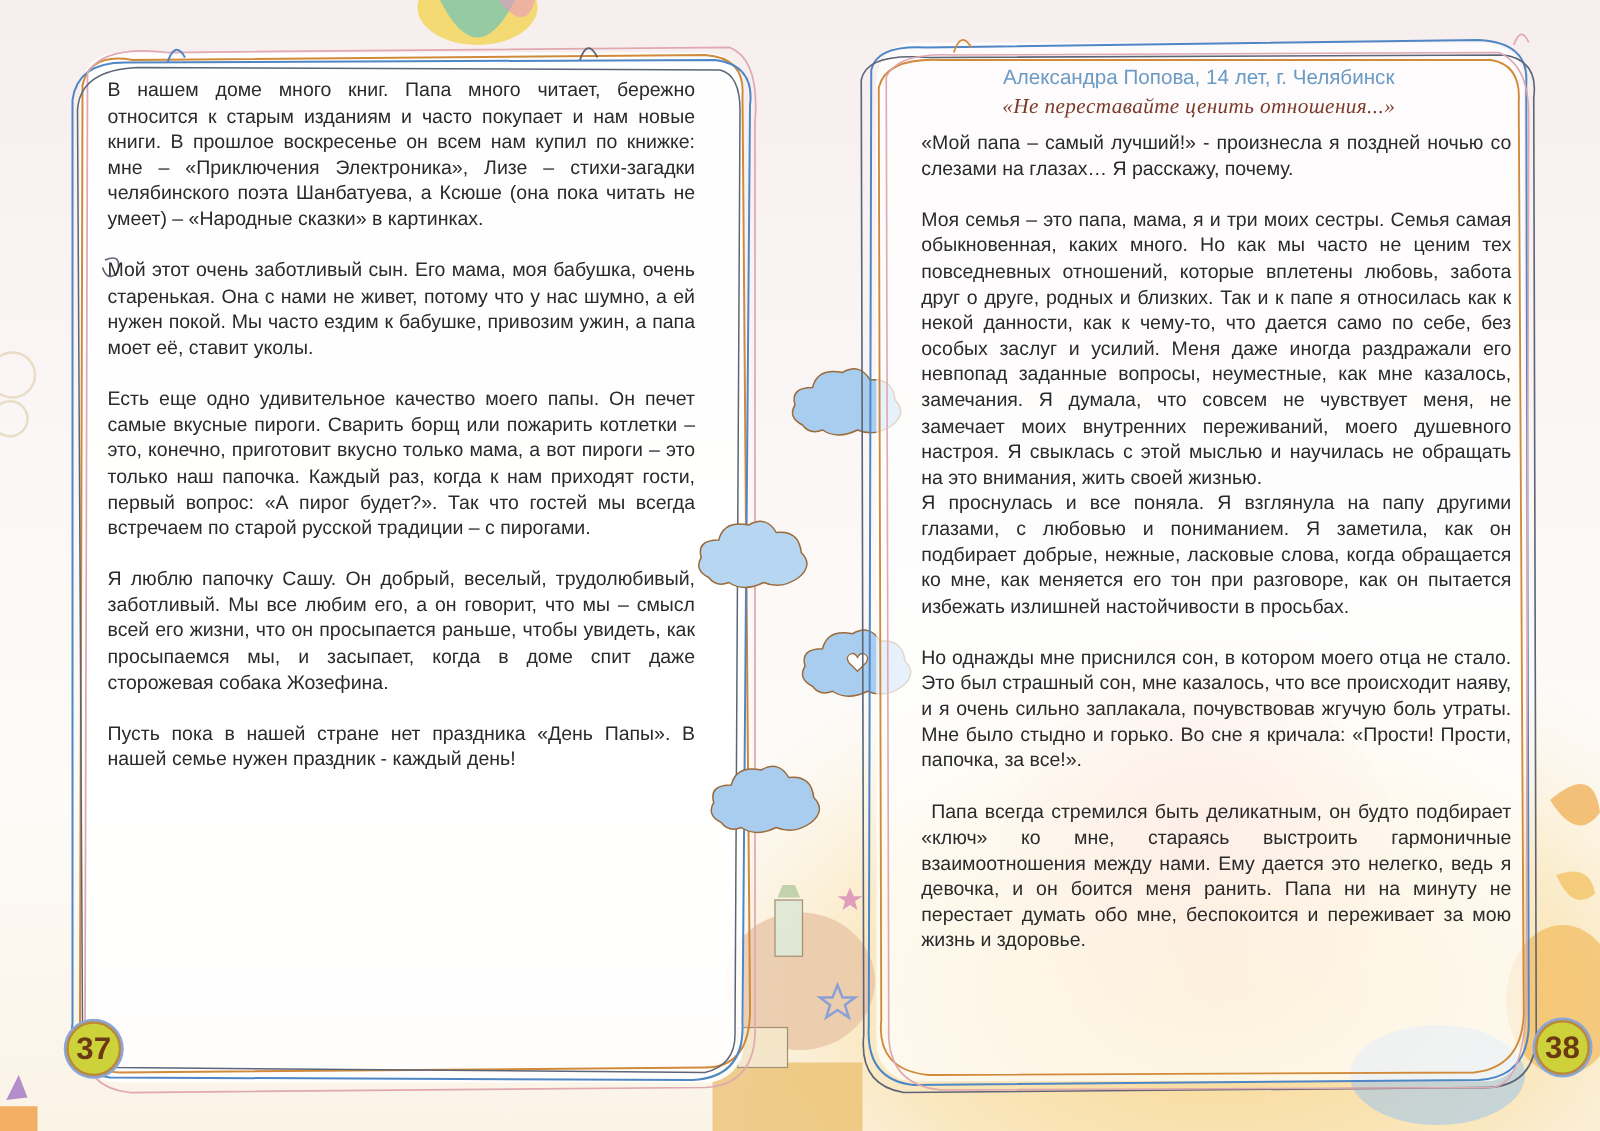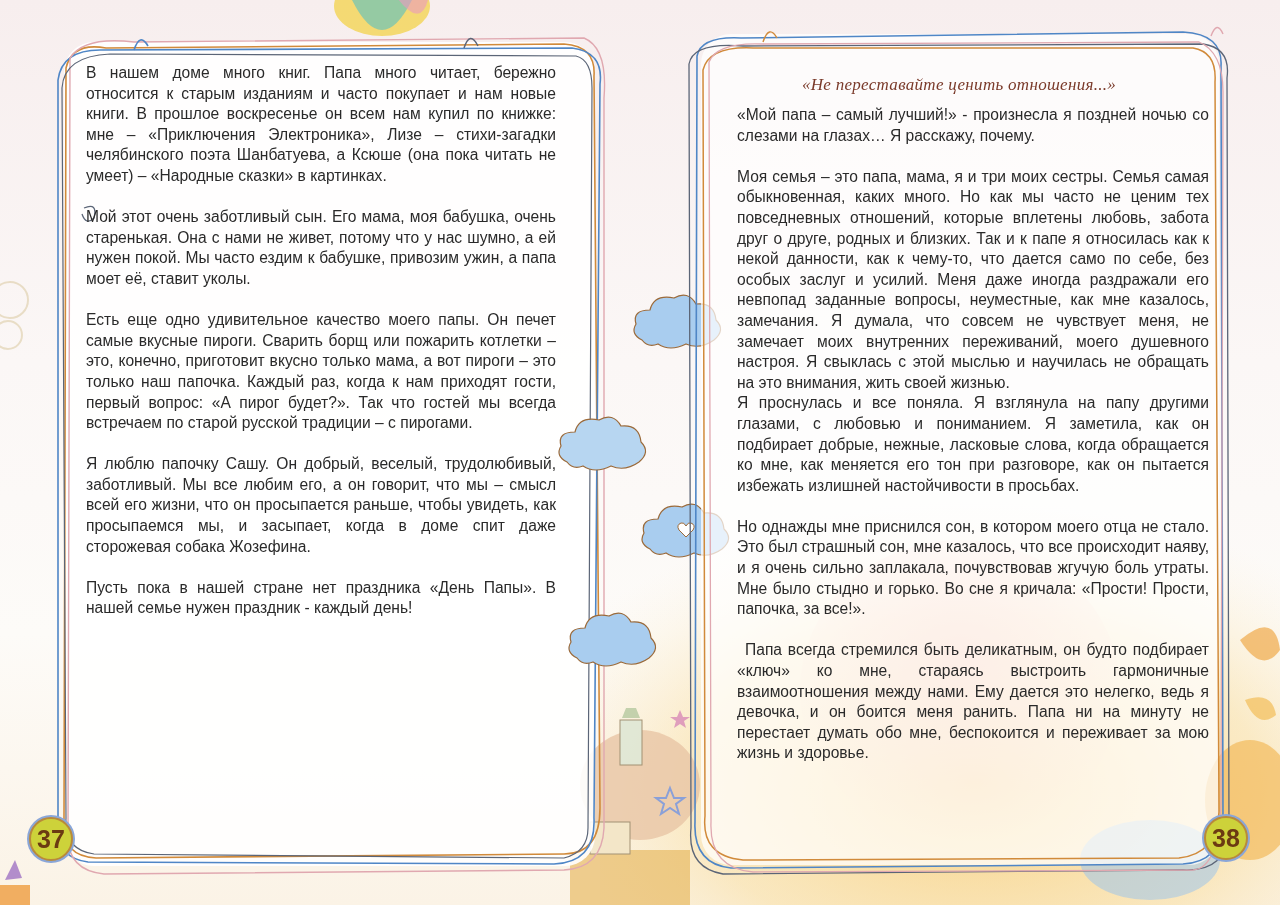--- a/index.html
+++ b/index.html
@@ -18,21 +18,21 @@
   .text-block{position:absolute;color:#2a2a2a;font-size:15.6px;line-height:20.6px;text-align:justify;}
   .page-left .text-block{left:42px;top:35px;width:470px;}
   .page-right .text-block{left:54px;top:83px;width:472px;}
   .text-block p{margin:0 0 20.6px 0;}
   .text-block p.tight{margin-bottom:0;}
   .author{position:absolute;left:0;right:0;top:31px;text-align:center;color:#6b9ac4;font-size:16.5px;}
   .title{position:absolute;left:0;right:0;top:53px;text-align:center;color:#7a3a2a;
     font-family:"Liberation Serif",serif;font-style:italic;font-size:17px;letter-spacing:0.3px;}
   .page-num{position:absolute;width:40px;height:40px;border-radius:50%;background:#cdd23a;
     border:2px solid #b98a3a;box-shadow:0 0 0 2px #8aa6d8;display:flex;align-items:center;justify-content:center;
-    color:#6b3a12;font-weight:bold;font-size:25px;font-family:"Liberation Sans",sans-serif;}
+    color:#6b3a12;font-weight:bold;font-size:25px;font-family:"Liberation Sans",sans-serif;margin-left:24px;}
   .page-num-left{left:29px;top:817px;}
   .page-num-right{left:1204px;top:816px;}
   .cloud{position:absolute;}
 </style>
 </head>
 <body>
 
 <div class="spread">
 
   <svg class="bg-art" width="1280" height="905" viewBox="0 0 1280 905">
@@ -124,20 +124,21 @@
   <div class="page page-right">
     <div class="panel"></div>
     <svg class="frame" width="552" height="855" viewBox="0 0 552 855">
       <path d="M14 34 Q18 14 58 16 L500 10 Q540 12 538 44 L540 800 Q538 840 500 842 L48 846 Q10 842 12 800 Z" fill="none" stroke="#4f86c6" stroke-width="1.6"></path>
       <path d="M6 42 Q10 20 60 24 L520 22 Q548 26 544 56 L546 808 Q544 850 500 848 L40 852 Q4 846 8 806 Z" fill="none" stroke="#5b6577" stroke-width="1.3"></path>
       <path d="M20 48 Q26 24 70 26 L510 26 Q534 30 532 60 L536 790 Q534 832 496 836 L60 838 Q18 834 22 794 Z" fill="none" stroke="#d18a3a" stroke-width="1.5"></path>
       <path d="M26 40 Q34 20 80 22 L516 20 Q540 30 540 70 L538 780 Q536 846 510 848 L70 850 Q26 846 28 800 Z" fill="none" stroke="#e0a8b0" stroke-width="1.3"></path>
       <path d="M80 20 q6 -18 14 -4" fill="none" stroke="#d18a3a" stroke-width="1.4"></path>
       <path d="M528 14 q6 -16 12 -2" fill="none" stroke="#e0a8b0" stroke-width="1.4"></path>
     </svg>
+    <div class="author">Александра Попова, 14 лет, г. Челябинск</div>
     <div class="title">«Не переставайте ценить отношения...»</div>
     <div class="text-block">
       <p>«Мой папа – самый лучший!» - произнесла я поздней ночью со слезами на глазах… Я расскажу, почему.</p>
       <p class="tight">Моя семья – это папа, мама, я и три моих сестры. Семья самая обыкновенная, каких много. Но как мы часто не ценим тех повседневных отношений, которые вплетены любовь, забота друг о друге, родных и близких. Так и к папе я относилась как к некой данности, как к чему-то, что дается само по себе, без особых заслуг и усилий. Меня даже иногда раздражали его невпопад заданные вопросы, неуместные, как мне казалось, замечания. Я думала, что совсем не чувствует меня, не замечает моих внутренних переживаний, моего душевного настроя. Я свыклась с этой мыслью и научилась не обращать на это внимания, жить своей жизнью.</p>
       <p>Я проснулась и все поняла. Я взглянула на папу другими глазами, с любовью и пониманием. Я заметила, как он подбирает добрые, нежные, ласковые слова, когда обращается ко мне, как меняется его тон при разговоре, как он пытается избежать излишней настойчивости в просьбах.</p>
       <p>Но однажды мне приснился сон, в котором моего отца не стало. Это был страшный сон, мне казалось, что все происходит наяву, и я очень сильно заплакала, почувствовав жгучую боль утраты. Мне было стыдно и горько. Во сне я кричала: «Прости! Прости, папочка, за все!».</p>
       <p style="text-indent:8px">Папа всегда стремился быть деликатным, он будто подбирает «ключ» ко мне, стараясь выстроить гармоничные взаимоотношения между нами. Ему дается это нелегко, ведь я девочка, и он боится меня ранить. Папа ни на минуту не перестает думать обо мне, беспокоится и переживает за мою жизнь и здоровье.</p>
     </div>
   </div>
 

